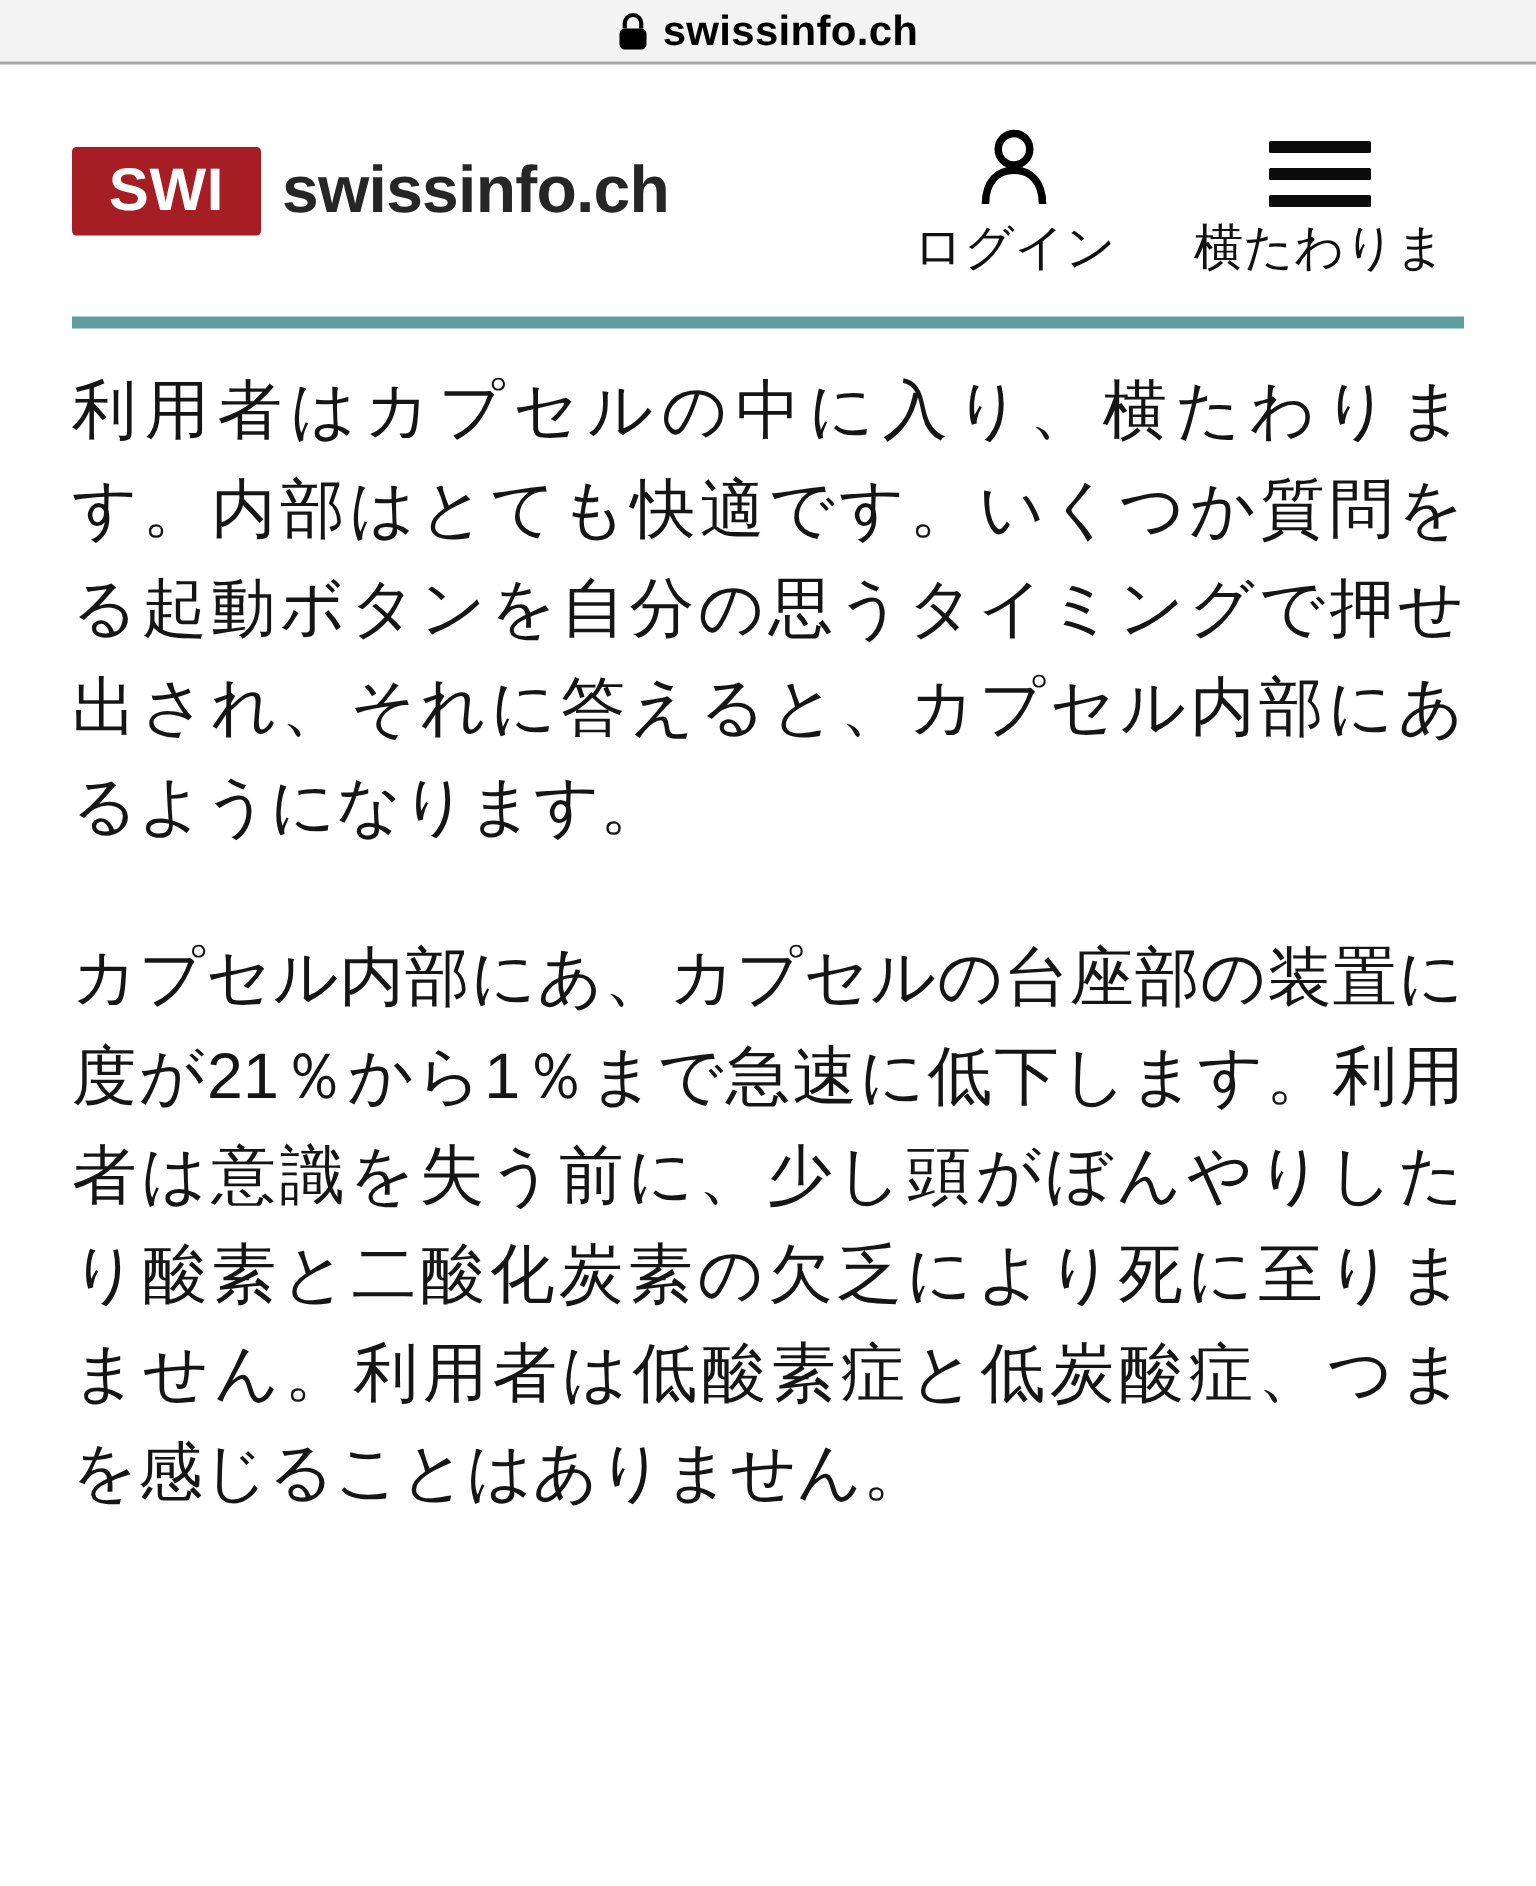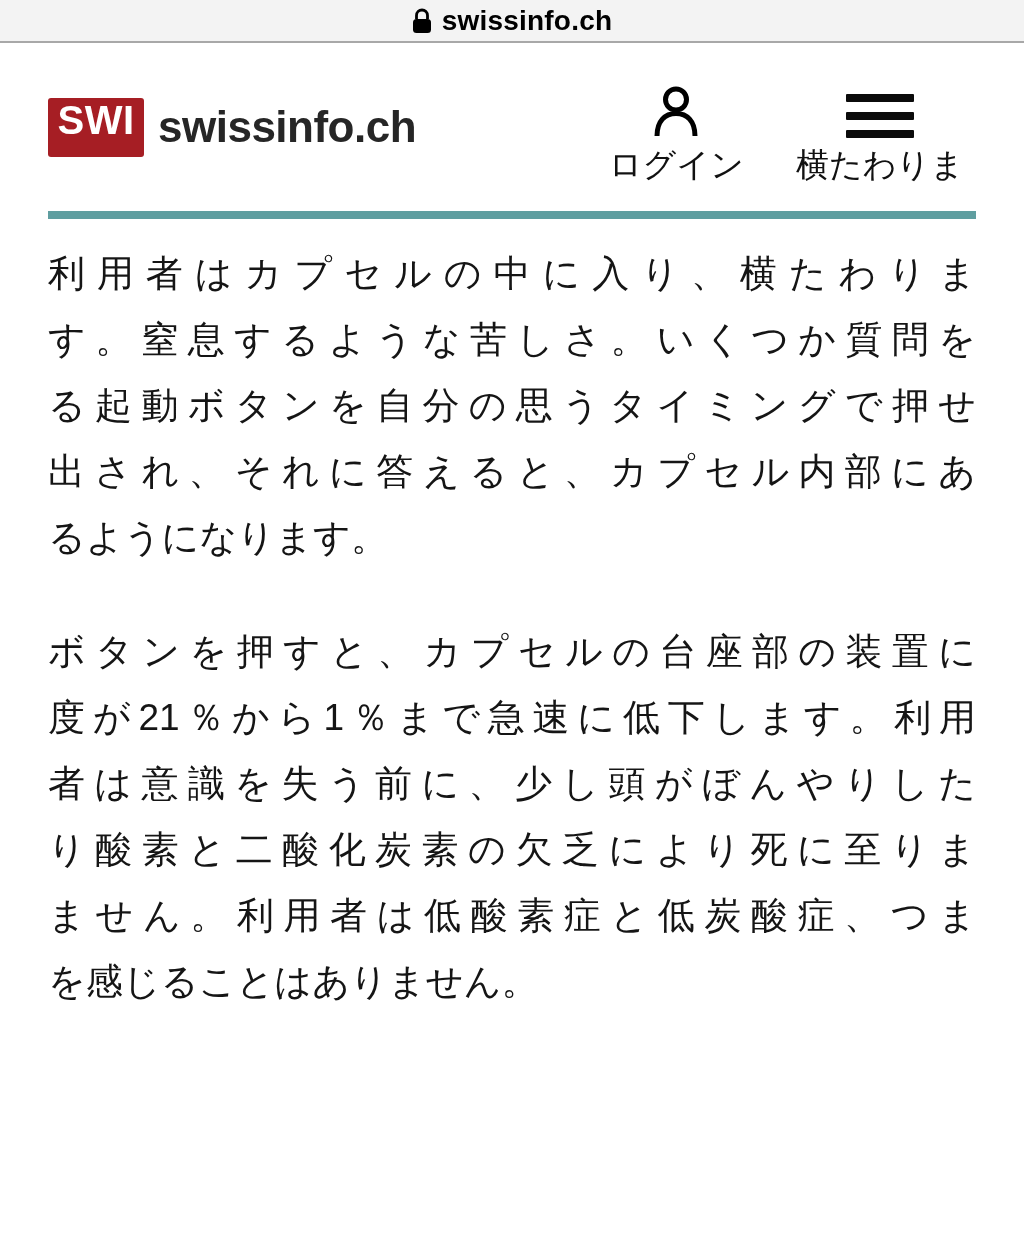--- a/index.html
+++ b/index.html
@@ -40,26 +40,26 @@
     padding:0 60px 0 48px;
     display:flex;
     align-items:center;
     justify-content:space-between;
   }
   .logo-group{
     display:flex;
     align-items:center;
   }
   .logo-box{
-    width:96px;
+    width:126px;
     height:59px;
     background:var(--brand-red);
     border-radius:3px;
     display:flex;
-    align-items:flex-start;
+    align-items:center;
     justify-content:center;
   }
   .logo-box span{
     color:#fff;
     font-size:40px;
     font-weight:700;
     letter-spacing:0.5px;
   }
   .wordmark{
     margin-left:14px;
@@ -109,21 +109,21 @@
   }
   
   .rule{
     margin:0 48px;
     height:8px;
     background:var(--divider);
   }
   
   .article{
     padding:22px 48px 0 48px;
-    font-size:37px;
+    font-size:43px;
     color:var(--ink);
   }
   .paragraph{margin-bottom:48px;}
   .paragraph:last-child{margin-bottom:0;}
   .jline{
     line-height:66px;
     text-align:justify;
     text-align-last:justify;
     white-space:nowrap;
   }
@@ -173,27 +173,27 @@
       <div class="action-label">横たわりま</div>
     </div>
   </div>
 </div>
 
 <div class="rule"></div>
 
 <div class="article">
   <div class="paragraph">
     <div class="jline">利用者はカプセルの中に入り、横たわりま</div>
-    <div class="jline">す。窒息するような苦しさ。いくつか質問を</div>
+    <div class="jline">す。内部はとても快適です。いくつか質問を</div>
     <div class="jline">る起動ボタンを自分の思うタイミングで押せ</div>
     <div class="jline">出され、それに答えると、カプセル内部にあ</div>
     <div class="jline last">るようになります。</div>
   </div>
 
   <div class="paragraph">
-    <div class="jline">ボタンを押すと、カプセルの台座部の装置に</div>
+    <div class="jline">カプセル内部にあ、カプセルの台座部の装置に</div>
     <div class="jline">度が21％から1％まで急速に低下します。利用</div>
     <div class="jline">者は意識を失う前に、少し頭がぼんやりした</div>
     <div class="jline">り酸素と二酸化炭素の欠乏により死に至りま</div>
     <div class="jline">ません。利用者は低酸素症と低炭酸症、つま</div>
     <div class="jline last">を感じることはありません。</div>
   </div>
 </div>
 
 </body></html>

